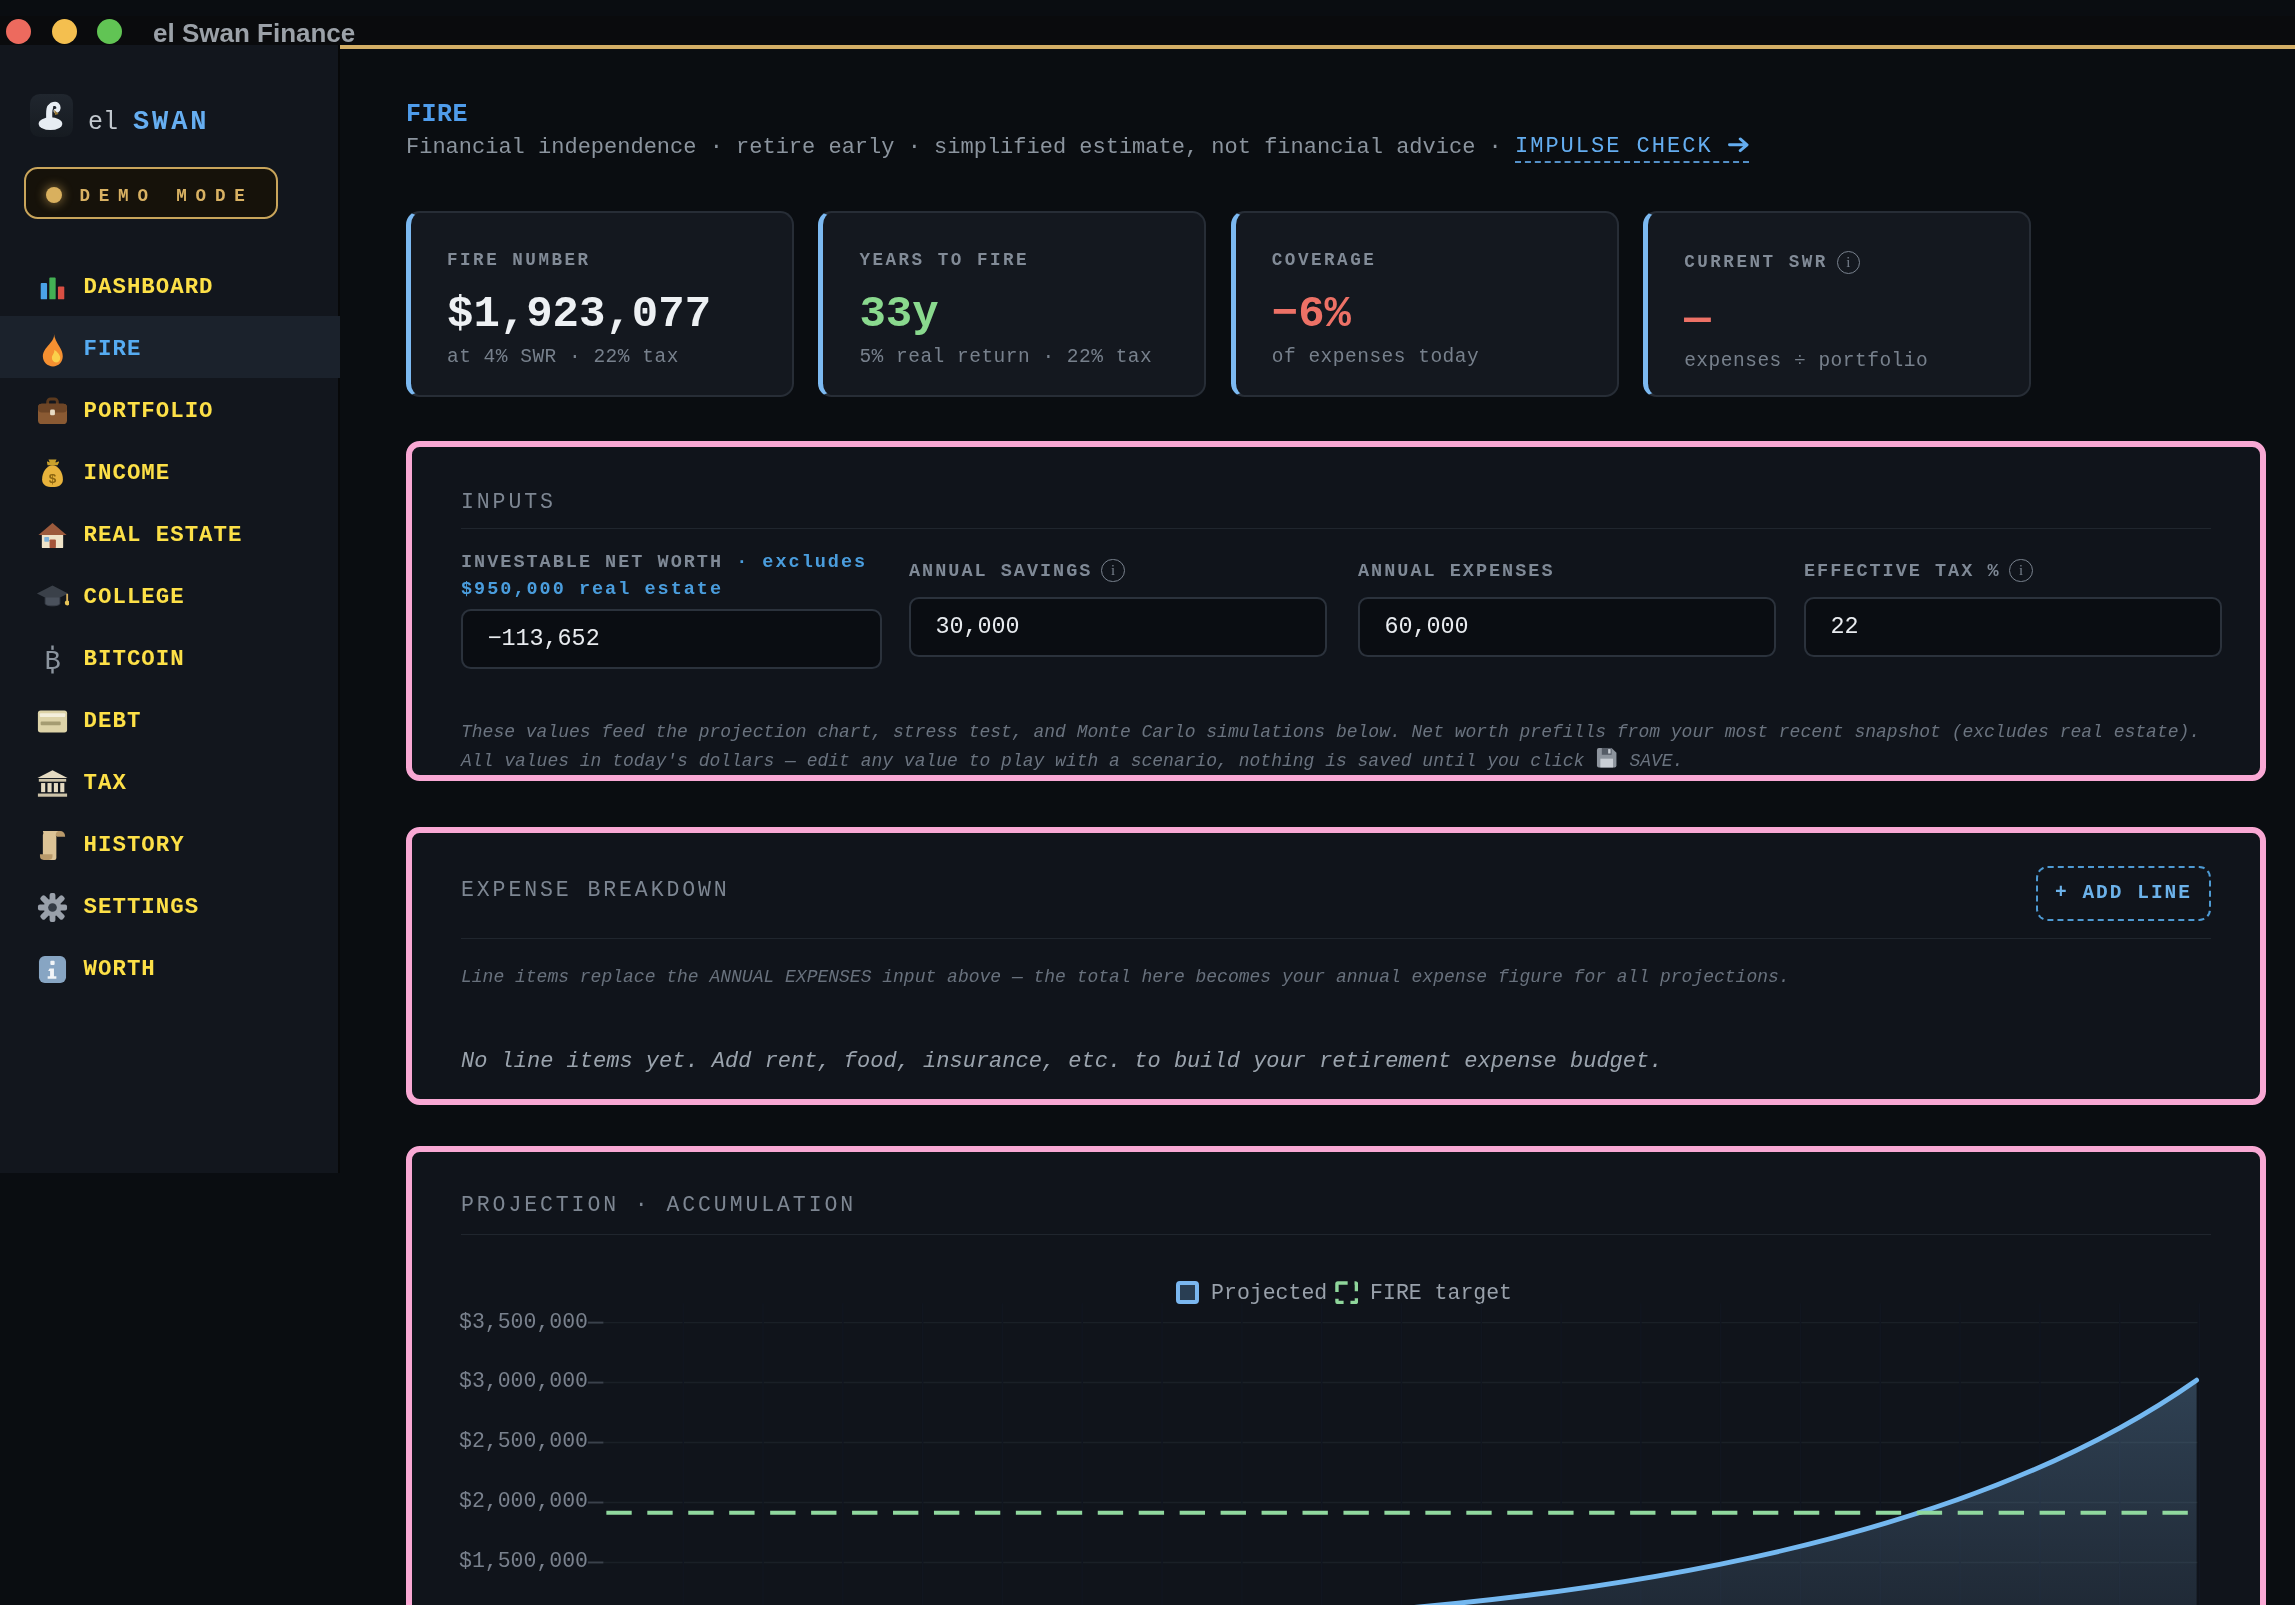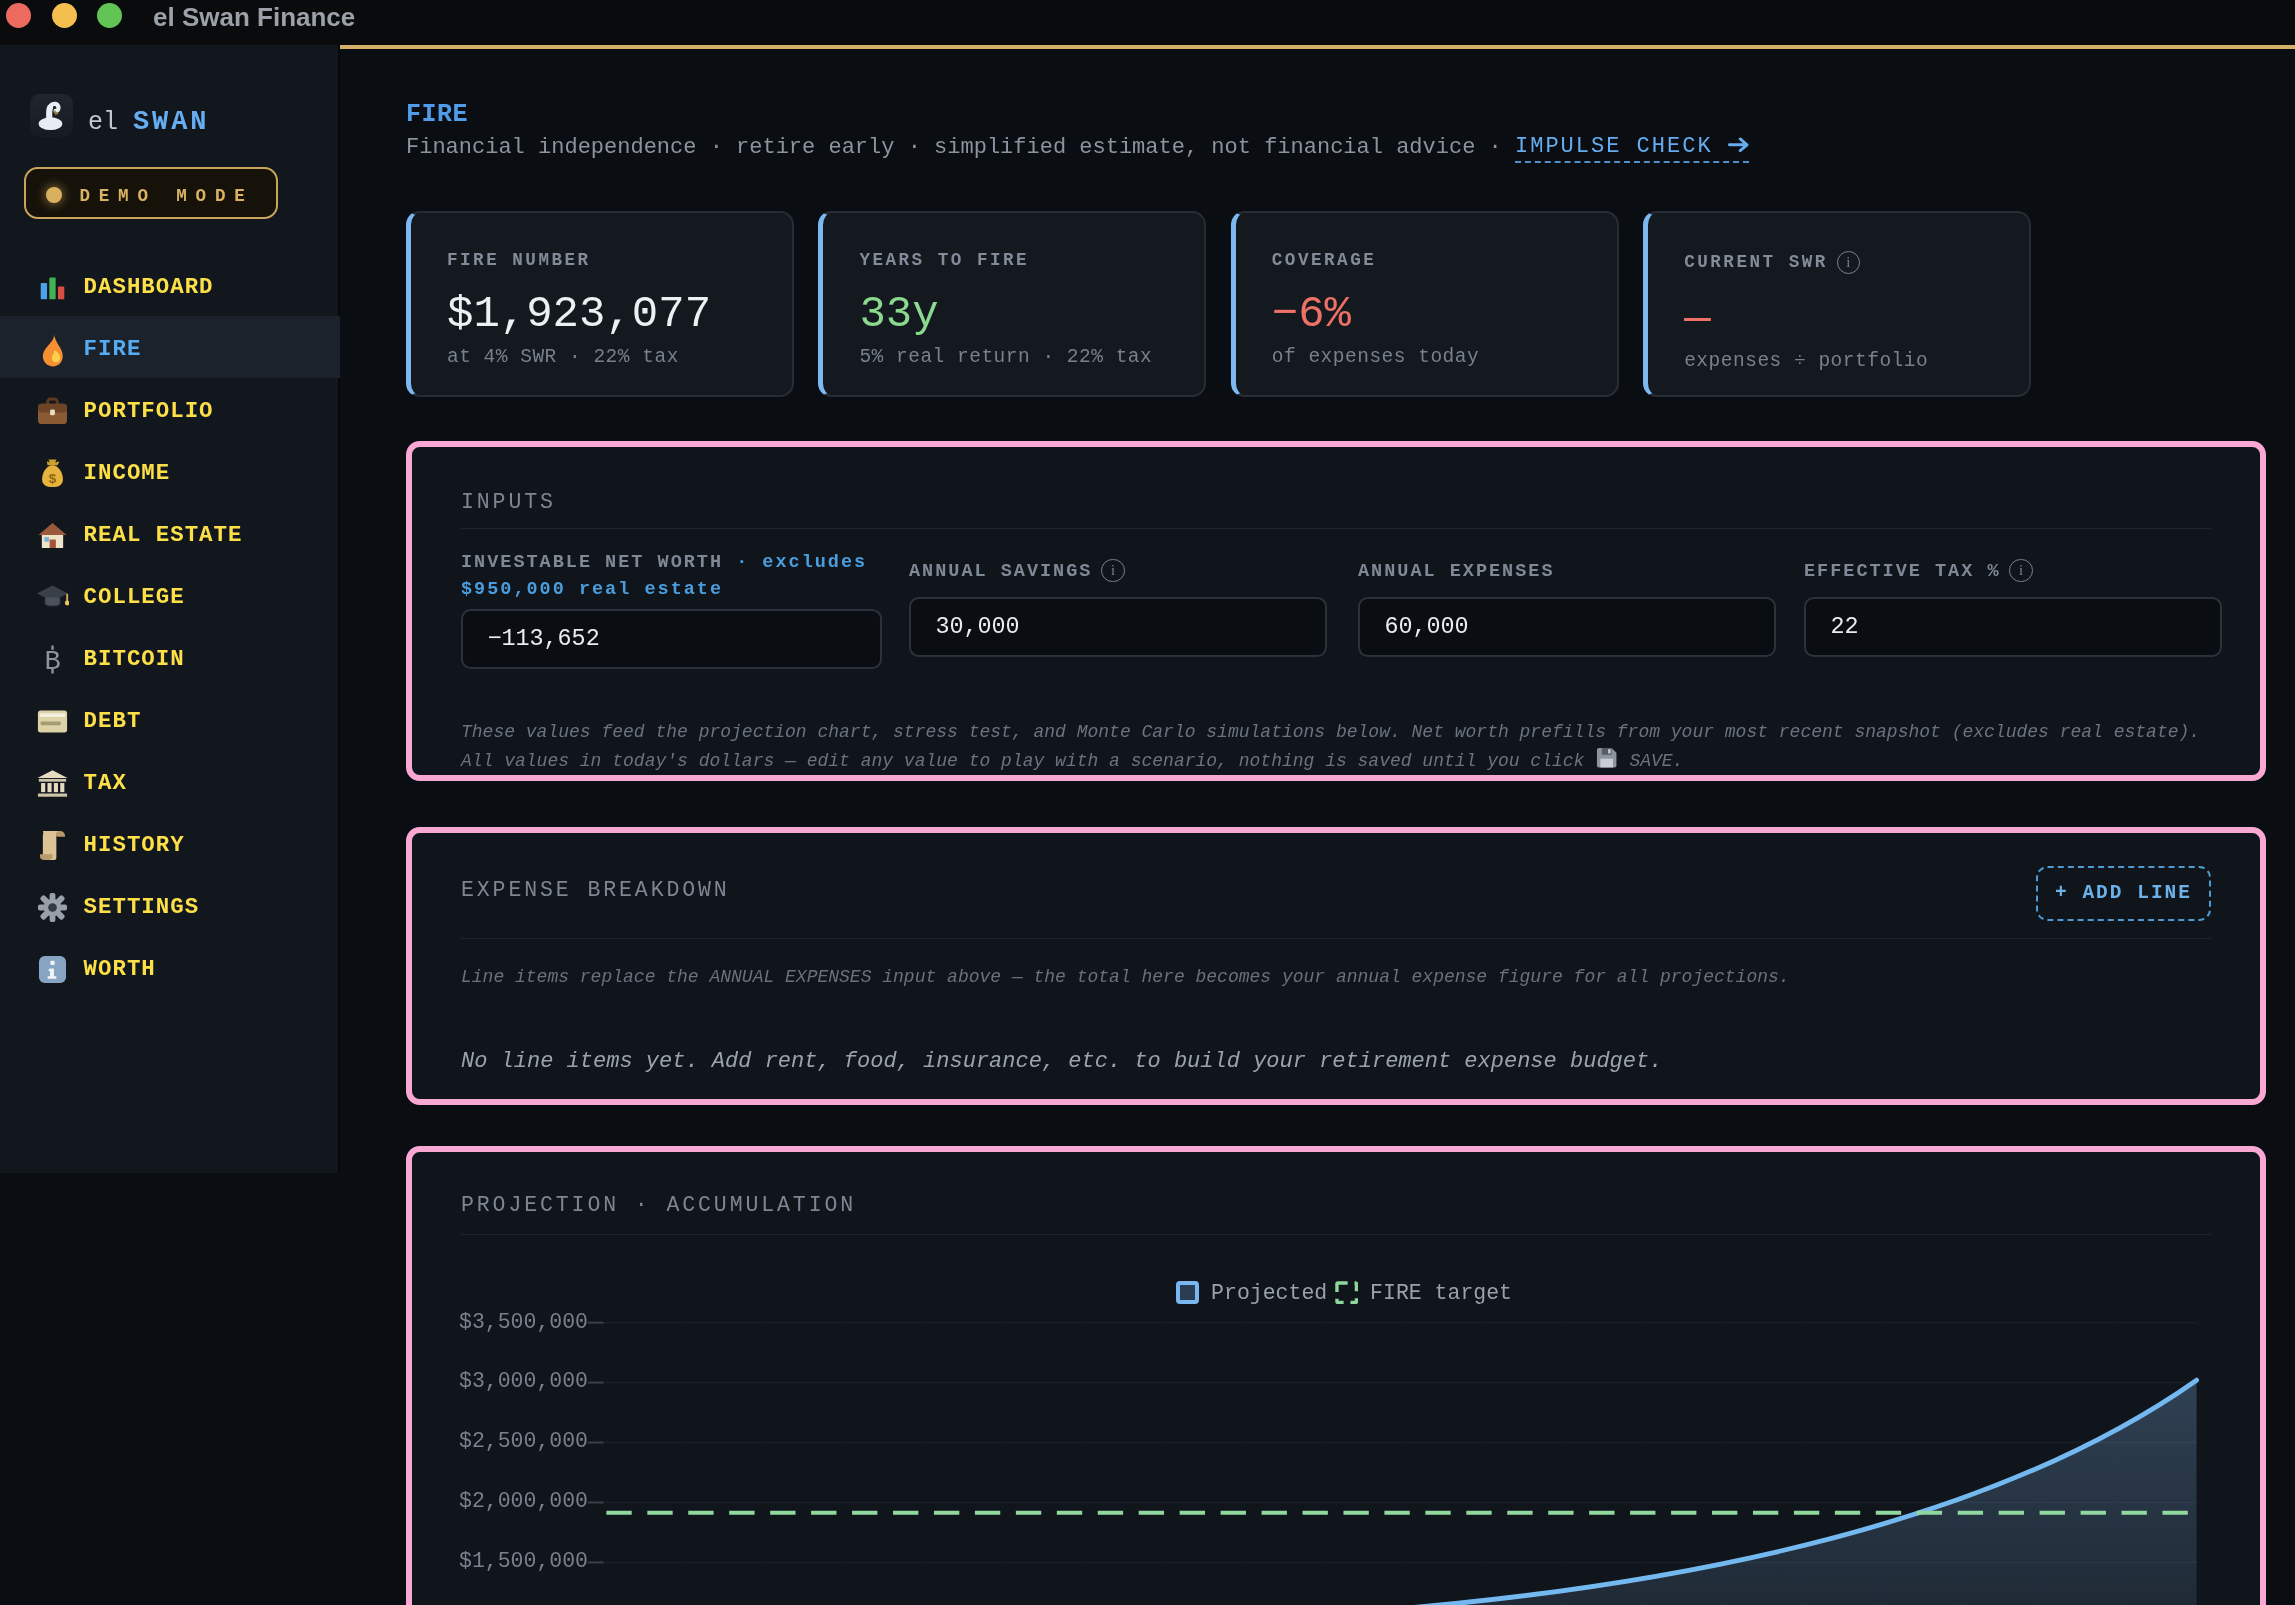--- a/index.html
+++ b/index.html
@@ -1,17 +1,17 @@
 <!DOCTYPE html>
 <html><head>
 <meta charset="utf-8">
 <style>
   * { margin:0; padding:0; box-sizing:border-box; }
   html,body { width:2296px; height:1605px; overflow:hidden; background:#0a0d11; font-family:"Liberation Mono", monospace; }
-  #titlebar { position:absolute; left:0; top:0; width:2296px; height:49px; background:#0a0b0d; }
+  #titlebar { position:absolute; left:0; top:16px; width:2296px; height:49px; background:#0a0b0d; }
   .tl { position:absolute; top:2.9px; width:25px; height:25px; border-radius:50%; }
   .tl.r { left:5.9px; background:#ed6a5e; }
   .tl.y { left:52px; background:#f4bf4f; }
   .tl.g { left:97px; background:#61c454; }
   #wtitle { position:absolute; left:153px; top:3.9px; font-family:"Liberation Sans",sans-serif; font-weight:bold; font-size:26px; line-height:27px; color:#9ba1a8; }
   #goldline { position:absolute; left:340px; top:45px; width:1955px; height:3.9px; background:#d4af66; }
   #sidebar { position:absolute; left:0; top:45px; width:340px; height:1128px; background:#12161d; border-right:2px solid #070809; }
   #avatarrow { position:absolute; left:30px; top:49px; height:43px; }
   #avatarbox { position:absolute; left:0; top:0; width:43px; height:43px; border-radius:9.8px; background:linear-gradient(180deg,#20262e,#161b21); }
   #uname { position:absolute; left:58px; top:12.7px; white-space:nowrap; font-size:25px; color:#c3c9cf; }
@@ -26,21 +26,21 @@
   .nlabel { margin-left:14.6px; font-size:22.4px; font-weight:bold; letter-spacing:1px; color:#fde047; white-space:nowrap; }
   .nrow.active .nlabel { color:#56acf2; }
 
   #main { position:absolute; left:340px; top:49px; width:1955px; height:1556px; background:#0a0d11; }
   #h1 { margin:53px 0 0 66px; font-size:25px; font-weight:bold; letter-spacing:0.5px; color:#4f9ceb; line-height:25px; }
   #sub { margin:8.8px 0 0 66px; font-size:22px; color:#8b949e; line-height:22.4px; white-space:nowrap; }
   #sub .imp { color:#64adf0; font-weight:normal; letter-spacing:2px; border-bottom:2px dashed #5490c8; padding-bottom:2px; }
   #cards { margin:52px 0 0 66px; display:flex; gap:24.4px; width:1860px; }
   .card { width:388px; height:186px; background:#14181f; border:2px solid #272d36; border-left:5.9px solid #7cb9f1; border-radius:13.7px; padding:38px 0 0 36px; }
   .clabel { font-size:17.6px; font-weight:bold; letter-spacing:2.5px; color:#828b97; line-height:18.5px; }
-  .cvalue { margin-top:21.5px; font-size:44px; font-weight:normal; color:#edf0f3; line-height:46px; }
+  .cvalue { margin-top:21.5px; font-size:44px; font-weight:bold; color:#edf0f3; line-height:46px; }
   .cvalue.green { color:#8ad98e; }
   .cvalue.red { color:#ed7166; }
   .csub { margin-top:9.8px; font-size:19.5px; color:#77808c; line-height:20.5px; letter-spacing:0.5px; }
   .info { display:inline-block; width:23.4px; height:23.4px; border:1.5px solid #79828e; border-radius:50%; font-size:14.6px; font-weight:normal; line-height:20.5px; text-align:center; color:#79828e; vertical-align:middle; margin-left:8.8px; letter-spacing:0; font-family:"Liberation Serif",serif; font-style:normal; }
 
   .panel { position:relative; margin-left:66px; width:1860px; background:#10141b; border:6px solid #f9a8d4; border-radius:13.7px; }
   .ptitle { font-size:21.5px; letter-spacing:2.9px; color:#7d8692; }
   .pdivider { position:absolute; left:49px; right:49px; height:1px; background:#20262e; }
 
   #inputs { margin-top:44px; height:340px; }

